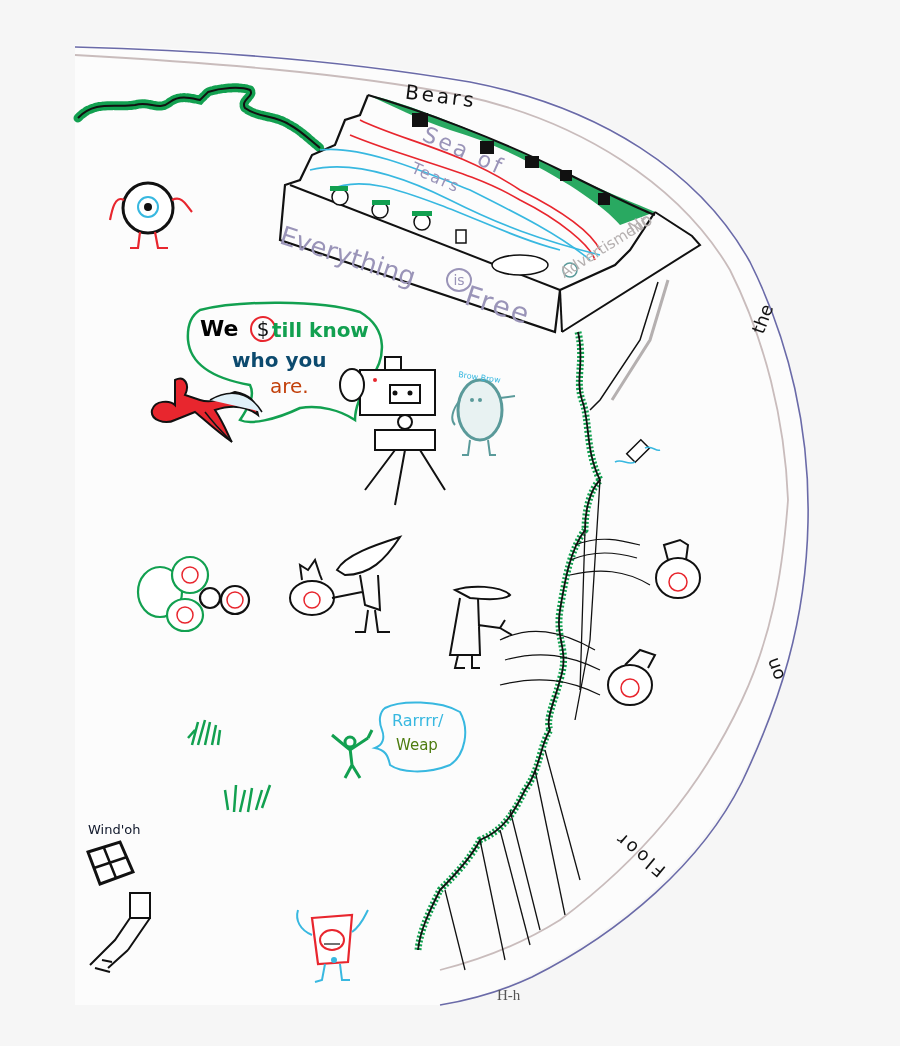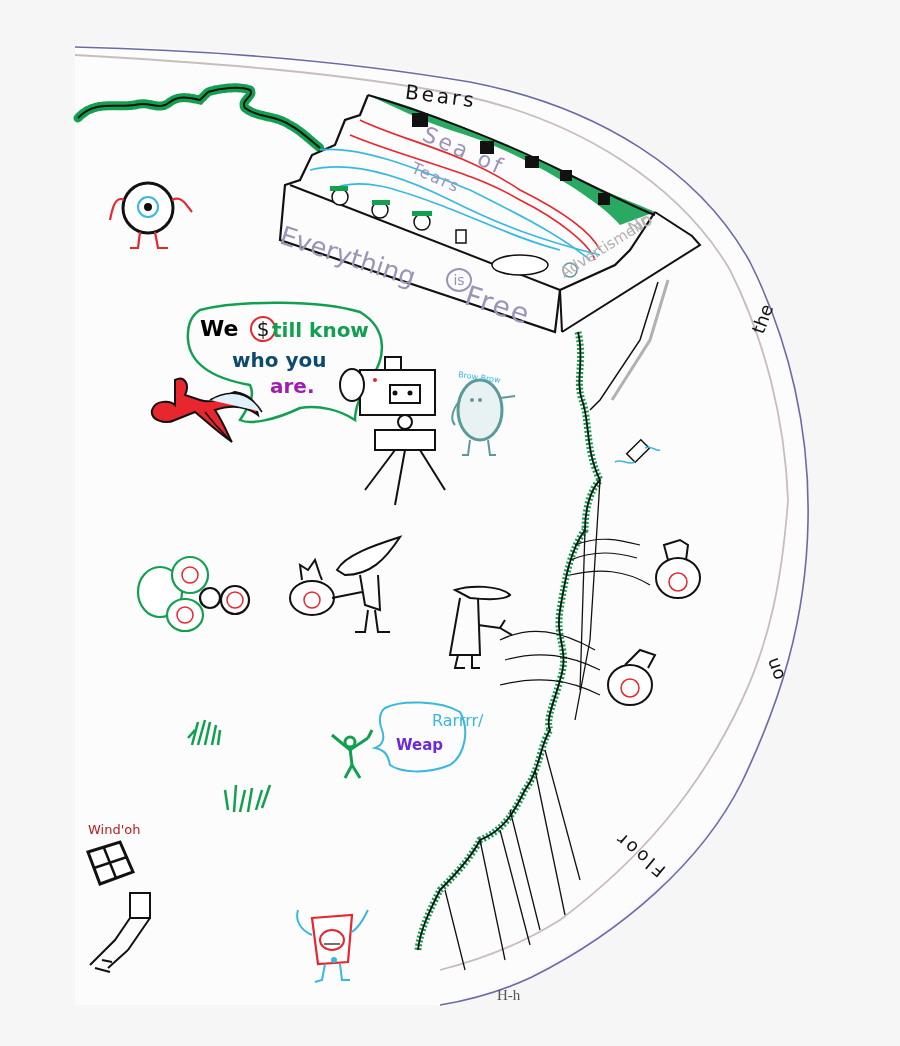--- a/index.html
+++ b/index.html
@@ -209,26 +209,26 @@
 <div class="label" style="left:446px;top:268px;font-size:14px;color:#9a94b8;border:2px solid #9a94b8;border-radius:50%;width:22px;height:20px;text-align:center;line-height:20px;">is</div>
 <div class="label" style="left:470px;top:282px;font-size:28px;color:#9a94b8;letter-spacing:2px;transform:rotate(18deg);transform-origin:left top;">Free</div>
 
 <div class="label" style="left:628px;top:215px;font-size:18px;color:#b5b0b0;transform:rotate(-32deg);">No</div>
 <div class="label" style="left:558px;top:268px;font-size:15px;color:#b5b0b0;transform:rotate(-32deg);transform-origin:left top;">Advertisment</div>
 
 <div class="label" style="left:200px;top:318px;font-size:22px;color:#000000;font-weight:bold;">We</div>
 <div class="label" style="left:250px;top:316px;font-size:20px;color:#111;border:2px solid #e8262e;border-radius:50%;width:22px;height:22px;text-align:center;line-height:22px;">$</div>
 <div class="label" style="left:272px;top:320px;font-size:20px;color:#12a050;font-weight:bold;">till know</div>
 <div class="label" style="left:232px;top:350px;font-size:20px;color:#0c4a6e;font-weight:bold;">who you</div>
-<div class="label" style="left:270px;top:376px;font-size:20px;color:#a21caf;font-weight:bold;">are.</div>
+<div class="label" style="left:270px;top:376px;font-size:20px;color:#c2410c;font-weight:normal;">are.</div>
 
 <div class="label" style="left:458px;top:374px;font-size:8px;color:#38b8e0;transform:rotate(8deg);">Brow Brow</div>
 
-<div class="label" style="left:392px;top:713px;font-size:16px;color:#38b8e0;margin-left:40px;">Rarrrr/</div>
-<div class="label" style="left:396px;top:738px;font-size:15px;color:#6d28d9;font-weight:bold;">Weap</div>
-
-<div class="label" style="left:88px;top:823px;font-size:13px;color:#b91c1c;">Wind'oh</div>
+<div class="label" style="left:392px;top:713px;font-size:16px;color:#38b8e0;">Rarrrr/</div>
+<div class="label" style="left:396px;top:738px;font-size:15px;color:#4d7c0f;">Weap</div>
+
+<div class="label" style="left:88px;top:823px;font-size:13px;color:#0f172a;">Wind'oh</div>
 
 <div class="label" style="left:748px;top:310px;font-size:18px;color:#111;transform:rotate(-70deg);">the</div>
 <div class="label" style="left:764px;top:660px;font-size:18px;color:#111;transform:rotate(-110deg);">on</div>
 <div class="label" style="left:610px;top:845px;font-size:18px;color:#111;letter-spacing:3px;transform:rotate(-140deg);">Floor</div>
 
 <div class="label" style="left:497px;top:988px;font-size:15px;color:#555;font-family:Liberation Serif, serif;">H-h</div>
 
 </body></html>

